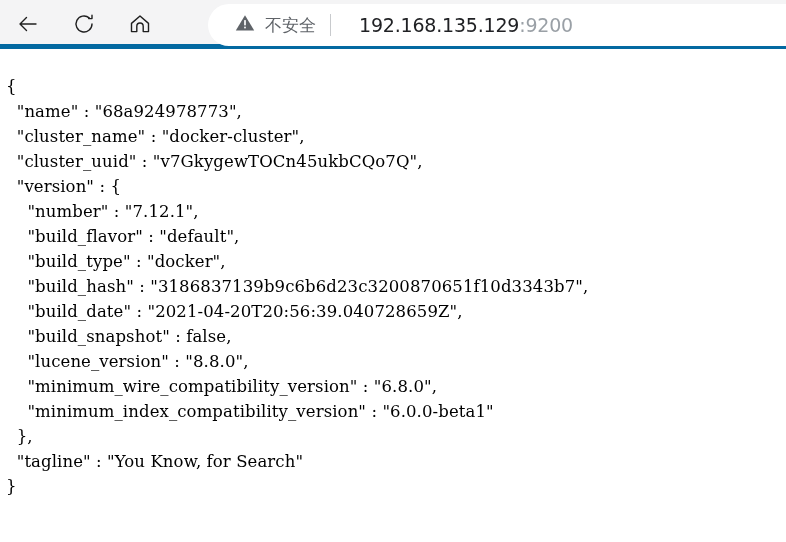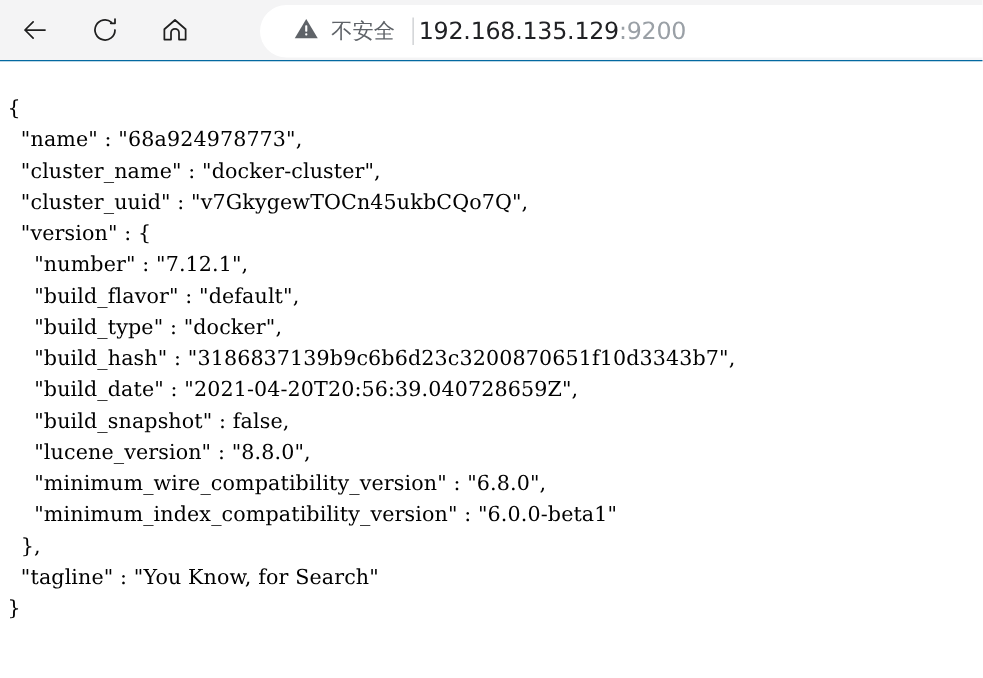--- a/index.html
+++ b/index.html
@@ -13,21 +13,21 @@
     font-family: "Liberation Sans", sans-serif;
     overflow: hidden;
   }
 
   
   .browser-toolbar {
     position: relative;
     width: 786px;
     height: 49px;
     background: #f4f4f5;
-    border-bottom: 1px solid #0369a1;
+    border-bottom: 5px solid #0369a1;
     box-sizing: border-box;
   }
 
   .nav-buttons {
     position: absolute;
     left: 0;
     top: 0;
     height: 48px;
     display: flex;
     align-items: center;
@@ -83,21 +83,21 @@
   .omnibox-separator {
     width: 1px;
     height: 22px;
     background: #c8cacd;
     margin-left: 14px;
     margin-right: 0px;
     flex: 0 0 auto;
   }
 
   .url-text {
-    margin-left: 4px;
+    margin-left: 28px;
     font-size: 19px;
     letter-spacing: -0.2px;
     color: #202124;
     font-family: "DejaVu Sans", "Liberation Sans", sans-serif;
     white-space: nowrap;
     line-height: 1;
   }
   .url-port { color: #9aa0a6; }
 
   

